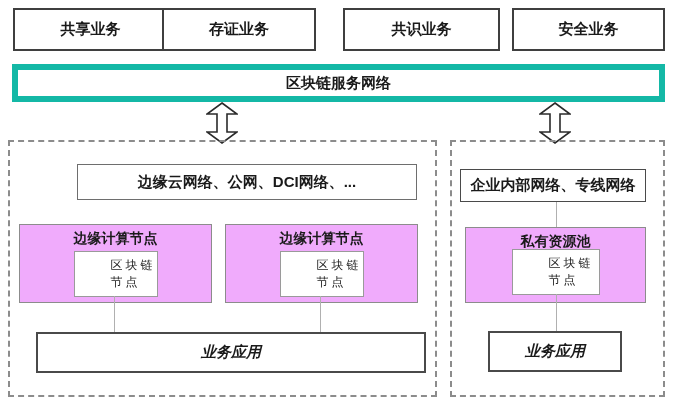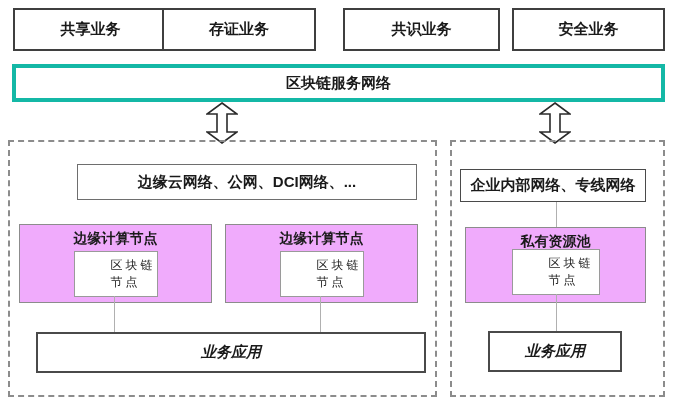--- a/index.html
+++ b/index.html
@@ -21,21 +21,21 @@
     justify-content: center;
     text-align: center;
   }
   .svc-box {
     top: 8px; height: 43px;
     border: 2px solid #3f3f3f;
     font-weight: bold; font-size: 15px;
   }
   .bsn-box {
     left: 12px; top: 64px; width: 653px; height: 38px;
-    border: 4px solid #14b8a6;
+    border: 6px solid #14b8a6;
     font-weight: bold; font-size: 15px;
   }
   .zone {
     position: absolute;
     border: 2px dashed #8c8c8c;
     box-sizing: border-box;
     background: transparent;
   }
   .zone-left  { left: 8px;   top: 140px; width: 429px; height: 257px; }
   .zone-right { left: 450px; top: 140px; width: 215px; height: 257px; }

